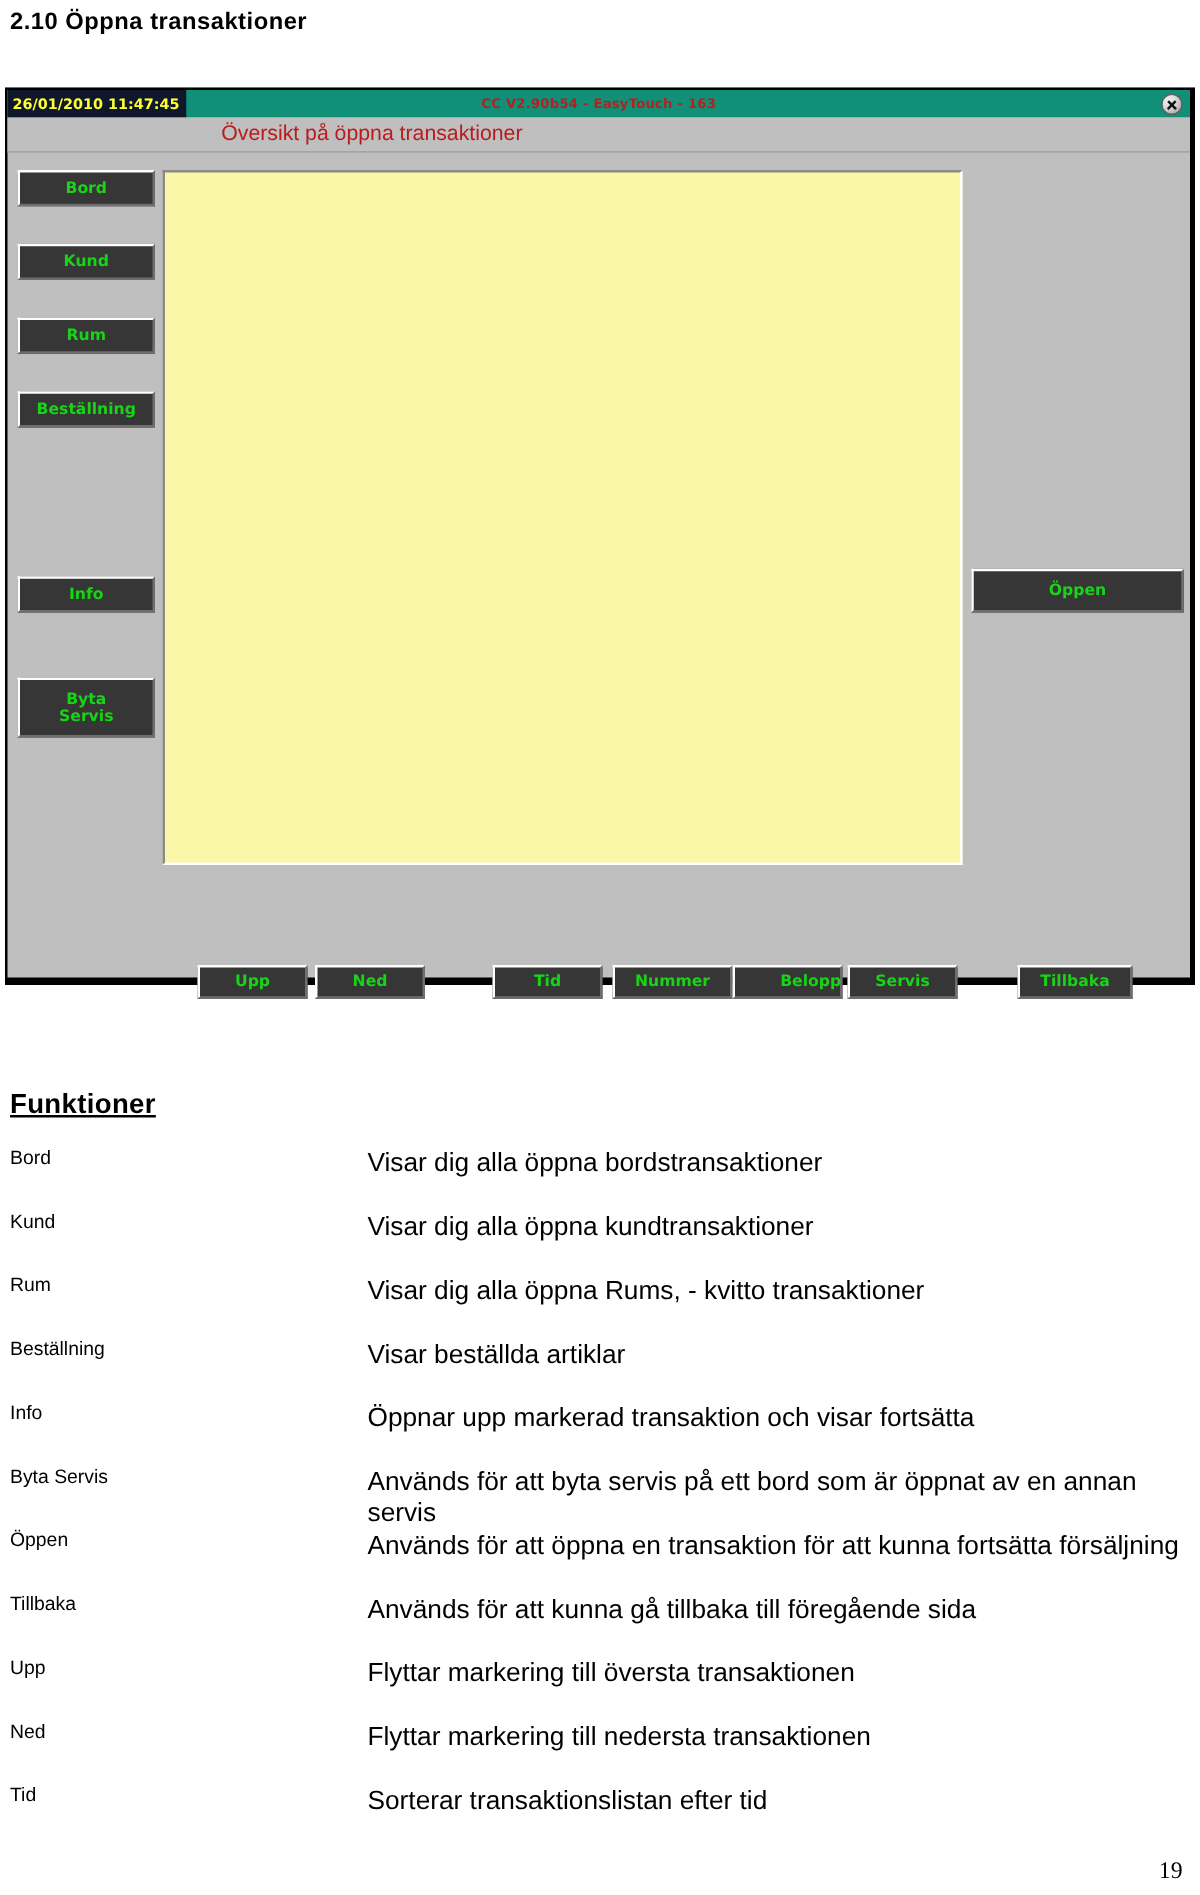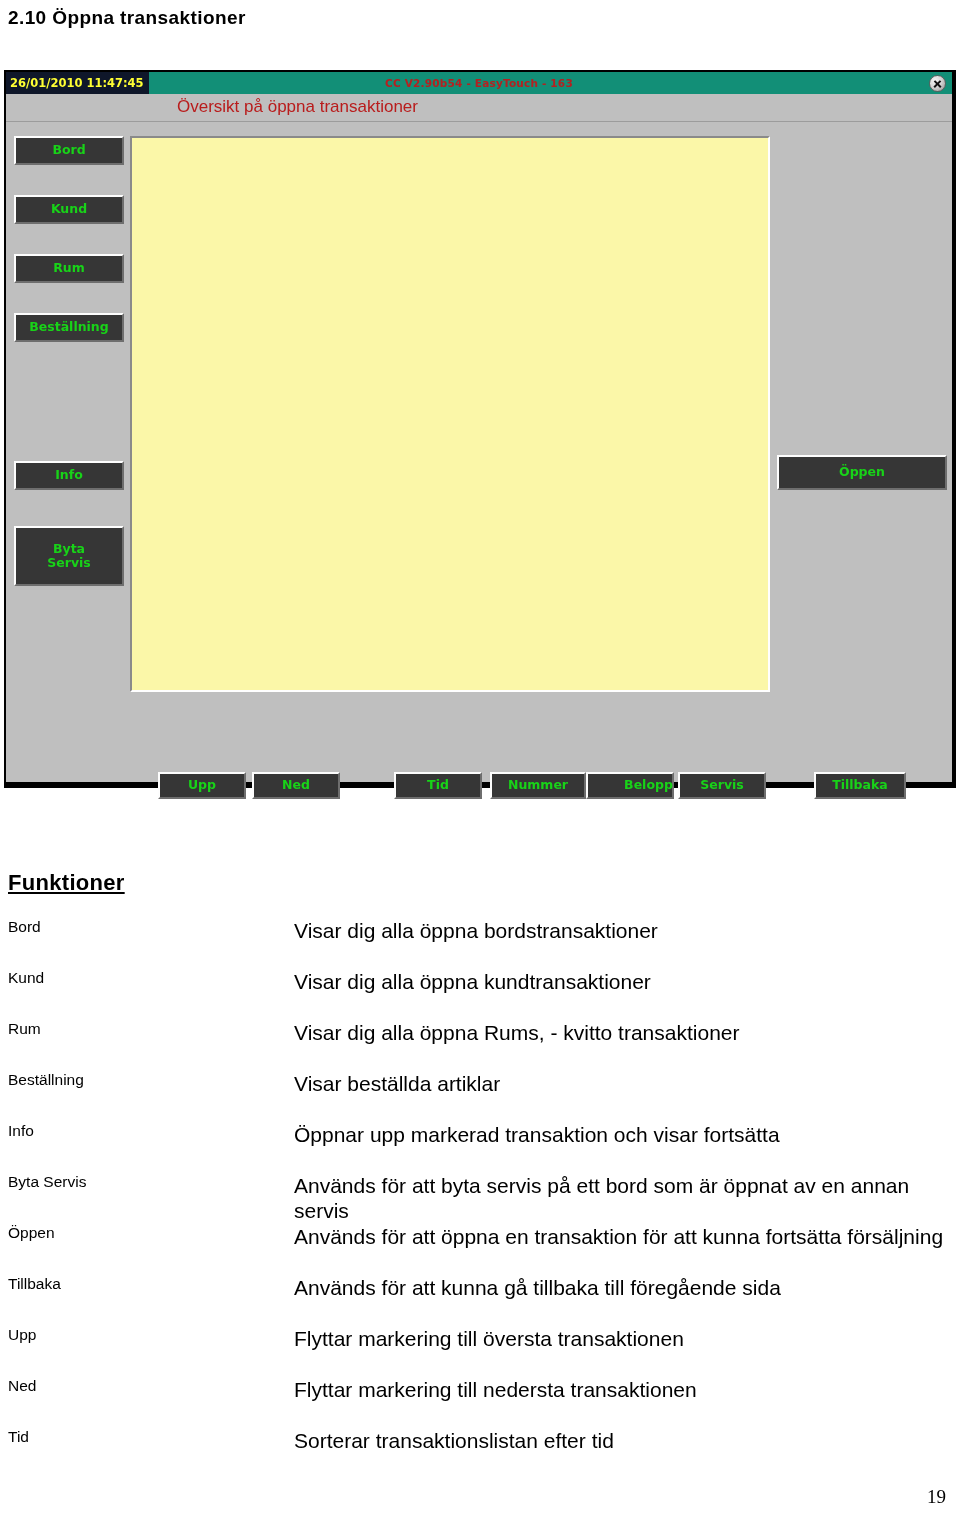--- a/index.html
+++ b/index.html
@@ -238,21 +238,21 @@
   </div>
 
   <div class="list-area"></div>
 
   <div id="sidebar-slot">
       <div class="tbtn side-btn" style="top: 64px;">Bord</div>
       <div class="tbtn side-btn" style="top: 123px;">Kund</div>
       <div class="tbtn side-btn" style="top: 182px;">Rum</div>
       <div class="tbtn side-btn" style="top: 241px;">Beställning</div>
       <div class="tbtn side-btn" style="top: 389px;">Info</div>
-      <div class="tbtn side-btn" style="top: 454px; height: 60px;">Byta
+      <div class="tbtn side-btn" style="top: 470px; height: 48px;">Byta
 Servis</div>
     </div>
 
   <div class="tbtn open-btn">Öppen</div>
 
   <div id="bottom-slot">
       <div class="tbtn bot-btn" style="left: 484px; width: 96px; text-align: center;">Nummer</div>
       <div class="tbtn bot-btn" style="left: 152px; width: 88px;">Upp</div>
       <div class="tbtn bot-btn" style="left: 246px; width: 88px;">Ned</div>
       <div class="tbtn bot-btn" style="left: 388px; width: 88px;">Tid</div>

